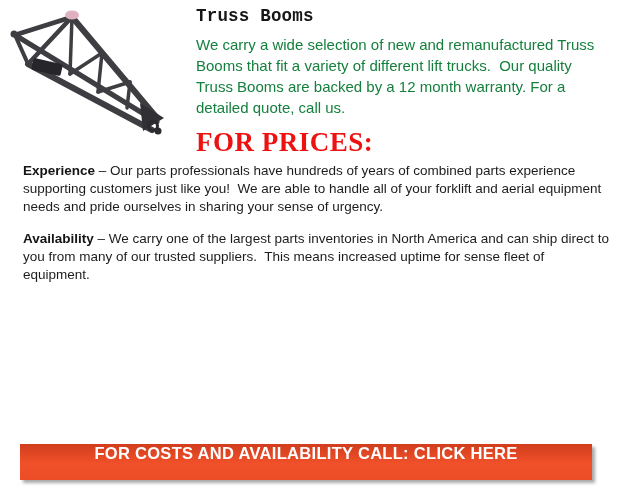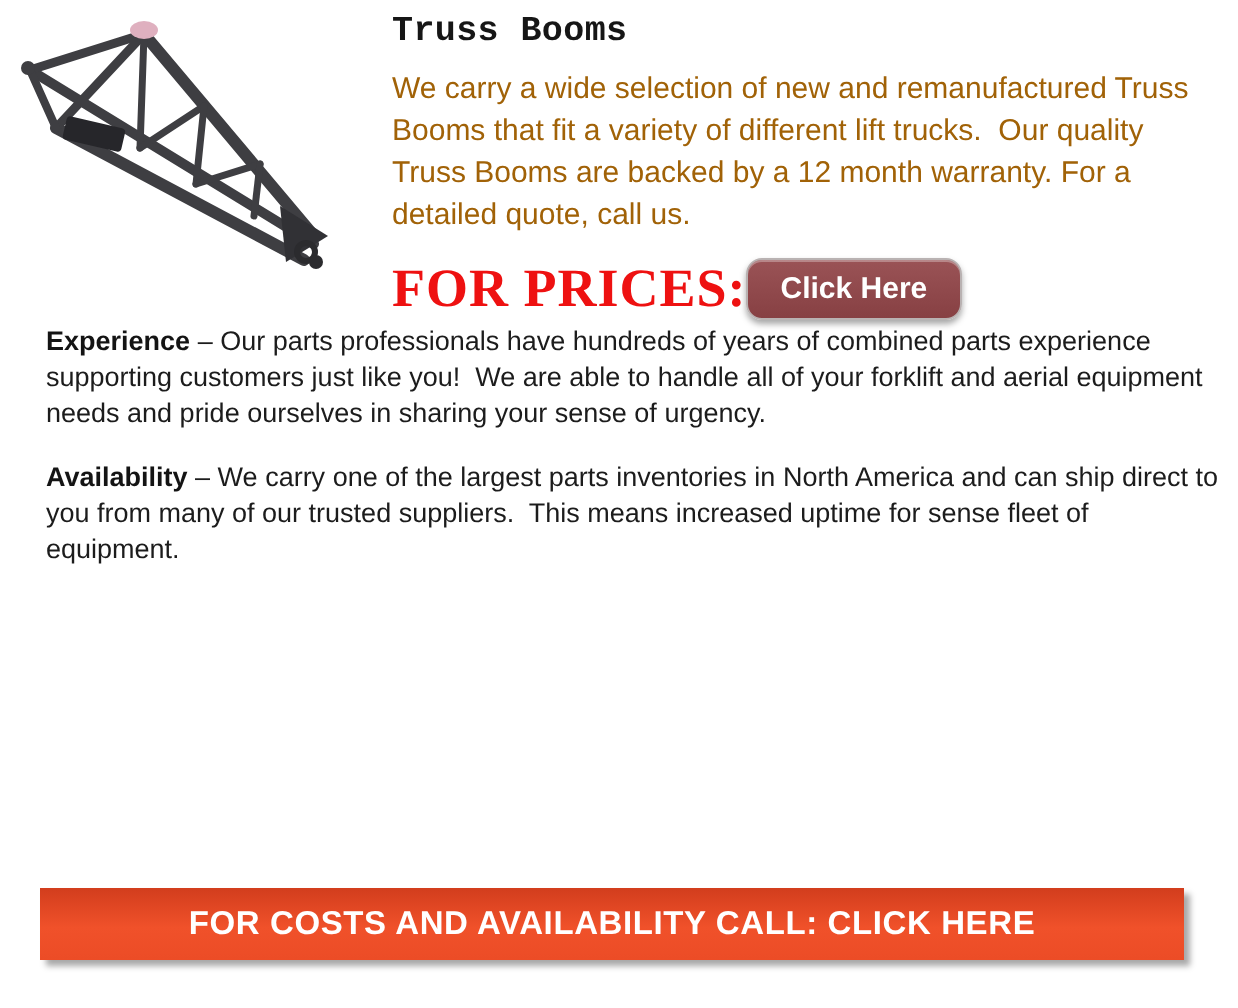--- a/index.html
+++ b/index.html
@@ -19,21 +19,21 @@
 
   
   .right-col{
     position:absolute;left:196px;top:6px;width:416px;
   }
   .page-title{
     font-size:17.5px;font-weight:bold;color:#161616;
     margin:0 0 8px 0;letter-spacing:.2px;font-family:Liberation Mono, monospace;
   }
   .intro{
-    font-size:15px;line-height:21px;color:#a16207;
+    font-size:15px;line-height:21px;color:#15803d;
     white-space:pre-wrap;margin:0;
   }
   .price-row{
     display:flex;align-items:center;gap:0;margin-top:11px;
   }
   .for-prices{
     font-family:"Liberation Serif", serif;
     font-weight:bold;font-size:27px;color:#ee1111;
     letter-spacing:.5px;line-height:1;
   }
@@ -54,21 +54,21 @@
     font-size:13.5px;line-height:18px;color:#1c1c1c;margin:0 0 14px 0;
   }
   .feature .label{font-weight:bold;color:#141414;}
   .feature .text{white-space:pre-wrap;}
 
   
   .banner{
     position:absolute;left:20px;top:444px;width:572px;height:36px;
     background:linear-gradient(#d23d1d,#f0512a 55%,#ec4c26);
     box-shadow:3px 3px 3px #a9a9a9;
-    display:flex;align-items:center;justify-content:center;
+    display:flex;align-items:flex-start;justify-content:center;
     cursor:pointer;
   }
   .banner-text{
     color:#ffffff;font-weight:bold;font-size:16.5px;letter-spacing:.3px;
   }
 </style>
 </head>
 <body>
 
 <div class="page">
@@ -101,21 +101,20 @@
     <circle cx="8" cy="30" r="3.5" fill="#3e3e42"></circle>
 
     <ellipse cx="66" cy="11" rx="7" ry="4.5" fill="#dfb0bf"></ellipse>
   </svg>
 
   <div class="right-col">
     <h1 class="page-title">Truss Booms</h1>
     <p class="intro">We carry a wide selection of new and remanufactured Truss Booms that fit a variety of different lift trucks.  Our quality Truss Booms are backed by a 12 month warranty. For a detailed quote, call us.</p>
     <div class="price-row">
       <span class="for-prices">FOR PRICES:</span>
-      <button class="click-here-btn">Click Here</button>
     </div>
   </div>
 
   <div class="features">
     <p class="feature">
       <span class="label">Experience</span>
       <span class="text">– Our parts professionals have hundreds of years of combined parts experience supporting customers just like you!  We are able to handle all of your forklift and aerial equipment needs and pride ourselves in sharing your sense of urgency.</span>
     </p>
     <p class="feature">
       <span class="label">Availability</span>

